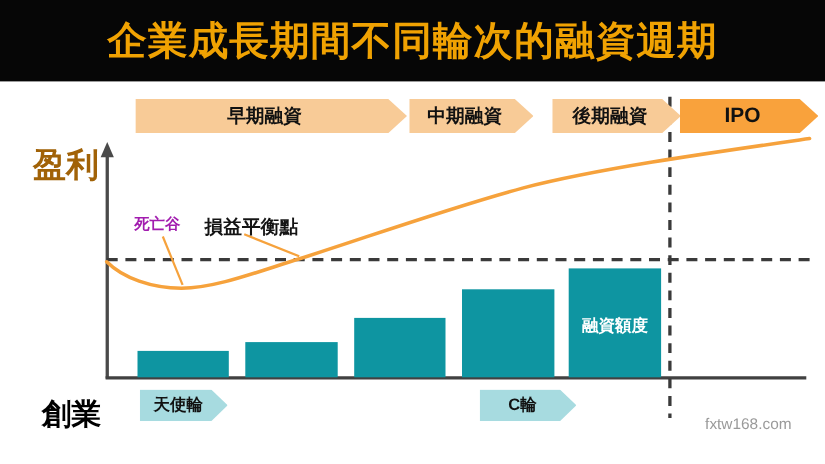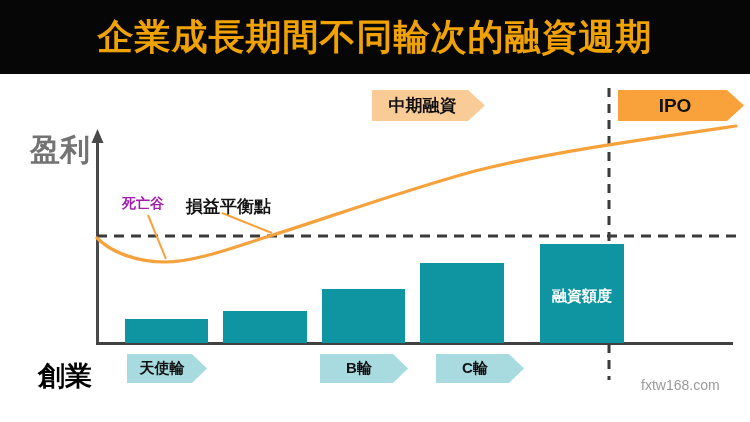--- a/index.html
+++ b/index.html
@@ -27,36 +27,36 @@
   .s2 { left:372px; width:101px; }
   .s3 { left:502px; width:105px; }
   .s4 { left:618px; width:114px; background:#F9A23C; font-size:19px; }
 
   
   .bar { position:absolute; bottom:79px; background:#0E95A1; }
   .b1 { left:125px; width:83px; }
   .b2 { left:223px; width:84px; }
   .b3 { left:322px; width:83px; }
   .b4 { left:420px; width:84px; }
-  .b5 { left:517px; width:84px; display:flex; align-items:center; justify-content:center;margin-left:23px; }
+  .b5 { left:517px; width:84px; display:flex; align-items:center; justify-content:center; }
   .bar-label { color:#ffffff; font-weight:bold; font-size:15px; transform:translateY(3px); white-space:nowrap; }
 
   
   .round {
     top:354px; height:29px; background:#A7DBE0; font-size:15px; padding-right:10px;
     clip-path:polygon(0 0, calc(100% - 15px) 0, 100% 50%, calc(100% - 15px) 100%, 0 100%);
   }
   .r1 { left:127px; width:70px; }
   .r2 { left:220px; width:72px; }
   .r3 { left:320px; width:78px; }
   .r4 { left:436px; width:78px; }
   .r5 { left:517px; width:80px; }
 
   
-  .y-label  { position:absolute; left:30px;  top:130px; font-size:30px; font-weight:bold; color:#737373; }
+  .y-label  { position:absolute; left:30px;  top:130px; font-size:30px; font-weight:bold; color:#a16207; }
   .x-origin { position:absolute; left:38px;  top:358px; font-size:27px; font-weight:bold; color:#000000; }
   .death-valley { position:absolute; left:122px; top:195px; font-size:14px; font-weight:bold; color:#a21caf; }
   .break-even   { position:absolute; left:186px; top:195px; font-size:17px; font-weight:bold; color:#141414; }
   .watermark { position:absolute; left:641px; top:377px; font-size:14px; color:#9A9A9A; }
 
   svg.plot { position:absolute; left:0; top:0; width:750px; height:422px; pointer-events:none; }
 </style>
 </head>
 <body>
 
@@ -74,22 +74,28 @@
     <line x1="609" y1="88" x2="609" y2="380" stroke="#3A3A3A" stroke-width="3" stroke-dasharray="9 7"></line>
     <path d="M 97 238
              C 112 253, 138 262, 165 262
              C 196 262, 234 247, 273 235
              C 330 217, 405 190, 475 171
              C 545 153, 645 139, 736 126" fill="none" stroke="#F6A23C" stroke-width="3.2" stroke-linecap="round"></path>
     <line x1="148" y1="215" x2="166" y2="259" stroke="#F6A23C" stroke-width="2"></line>
     <line x1="222" y1="213" x2="272" y2="233" stroke="#F6A23C" stroke-width="2"></line>
   </svg>
 
+  <div class="arrow stage s1">
+    <span>早期融資</span>
+  </div>
   <div class="arrow stage s2">
     <span>中期融資</span>
+  </div>
+  <div class="arrow stage s3">
+    <span>後期融資</span>
   </div>
   <div class="arrow stage s4">
     <span>IPO</span>
   </div>
 
   <div class="y-label">盈利</div>
   <div class="x-origin">創業</div>
   <div class="death-valley">死亡谷</div>
   <div class="break-even">損益平衡點</div>
 
@@ -97,22 +103,19 @@
   <div class="bar b2" style="height: 32px;"></div>
   <div class="bar b3" style="height: 54px;"></div>
   <div class="bar b4" style="height: 80px;"></div>
   <div class="bar b5" style="height: 99px;">
     <span class="bar-label">融資額度</span>
   </div>
 
   <div class="arrow round r1">
     <span>天使輪</span>
   </div>
-  <div class="arrow round r3">
-    <span>B輪</span>
-  </div>
   <div class="arrow round r4">
     <span>C輪</span>
   </div>
 
   <div class="watermark">fxtw168.com</div>
 
 </div>
 
 </body></html>

